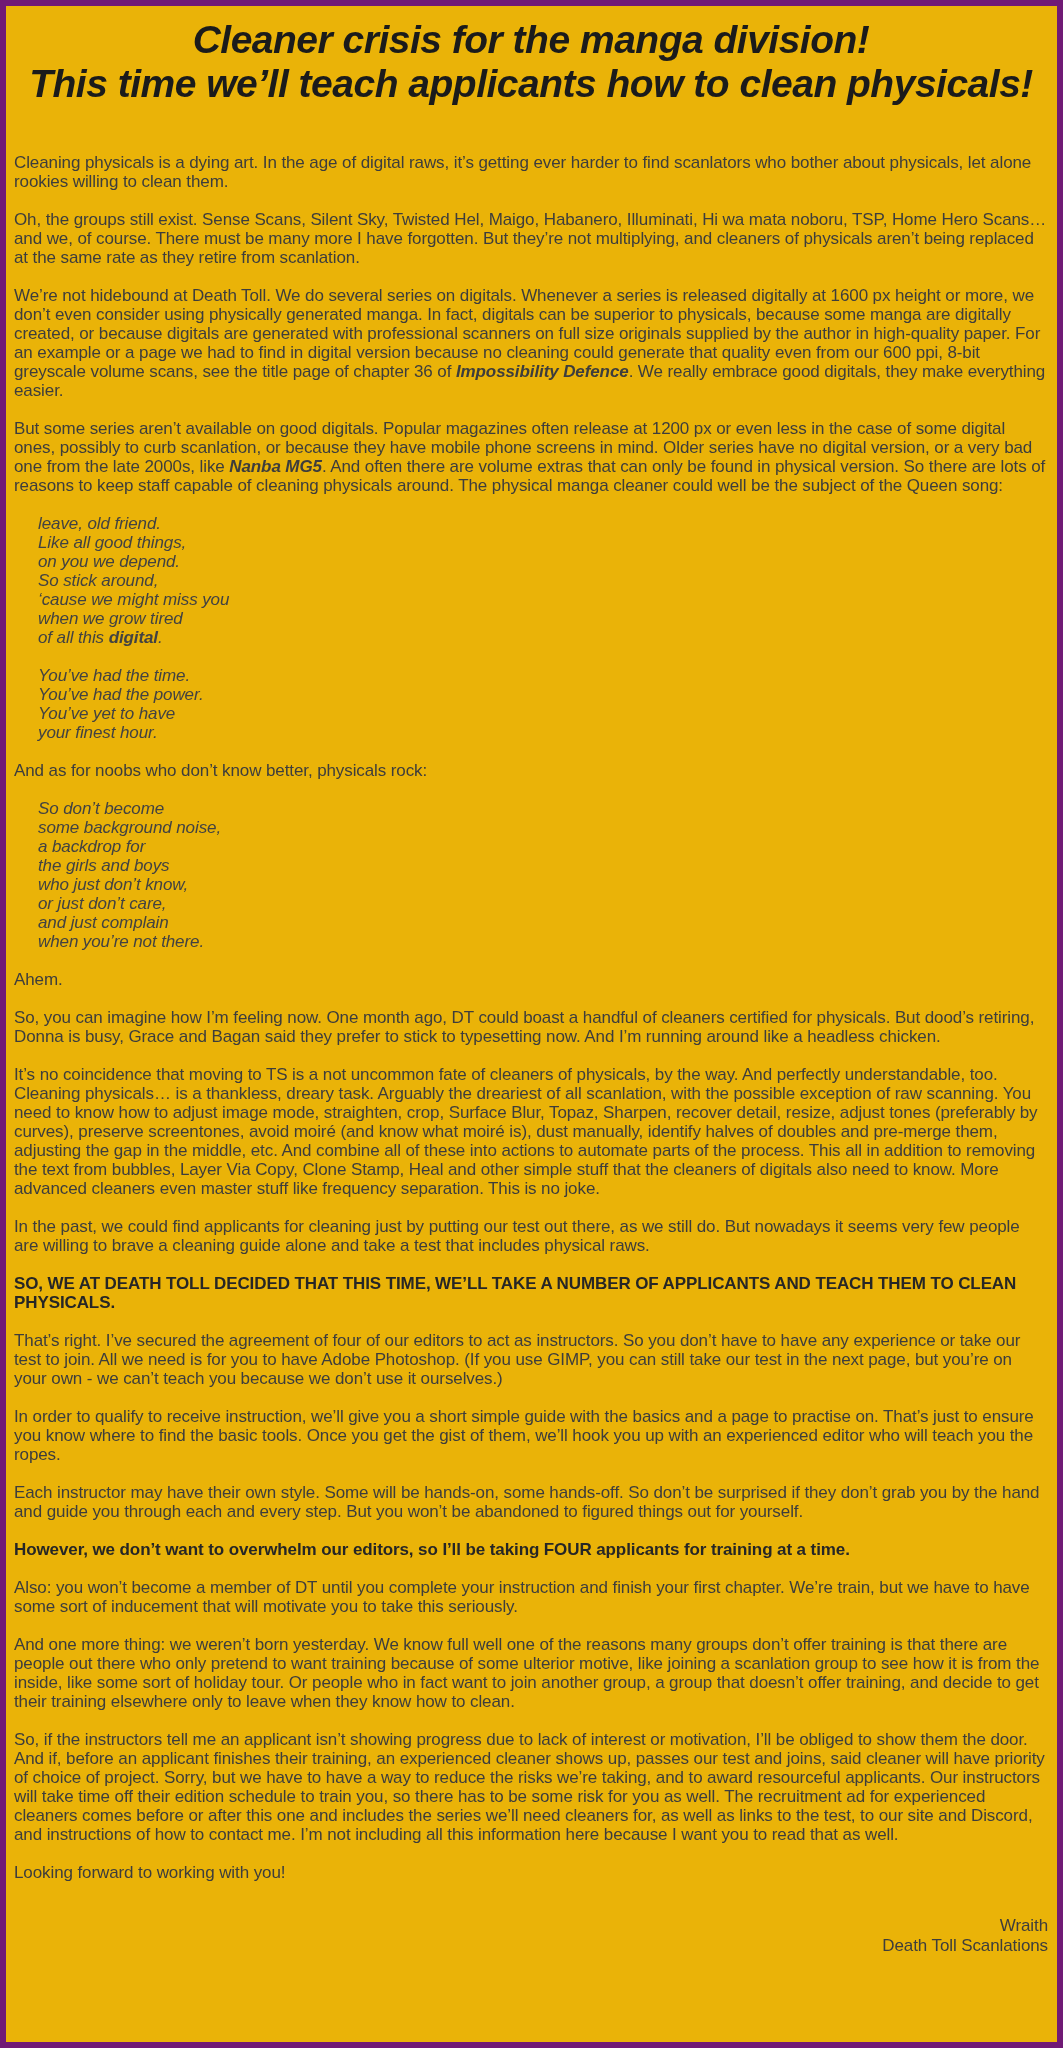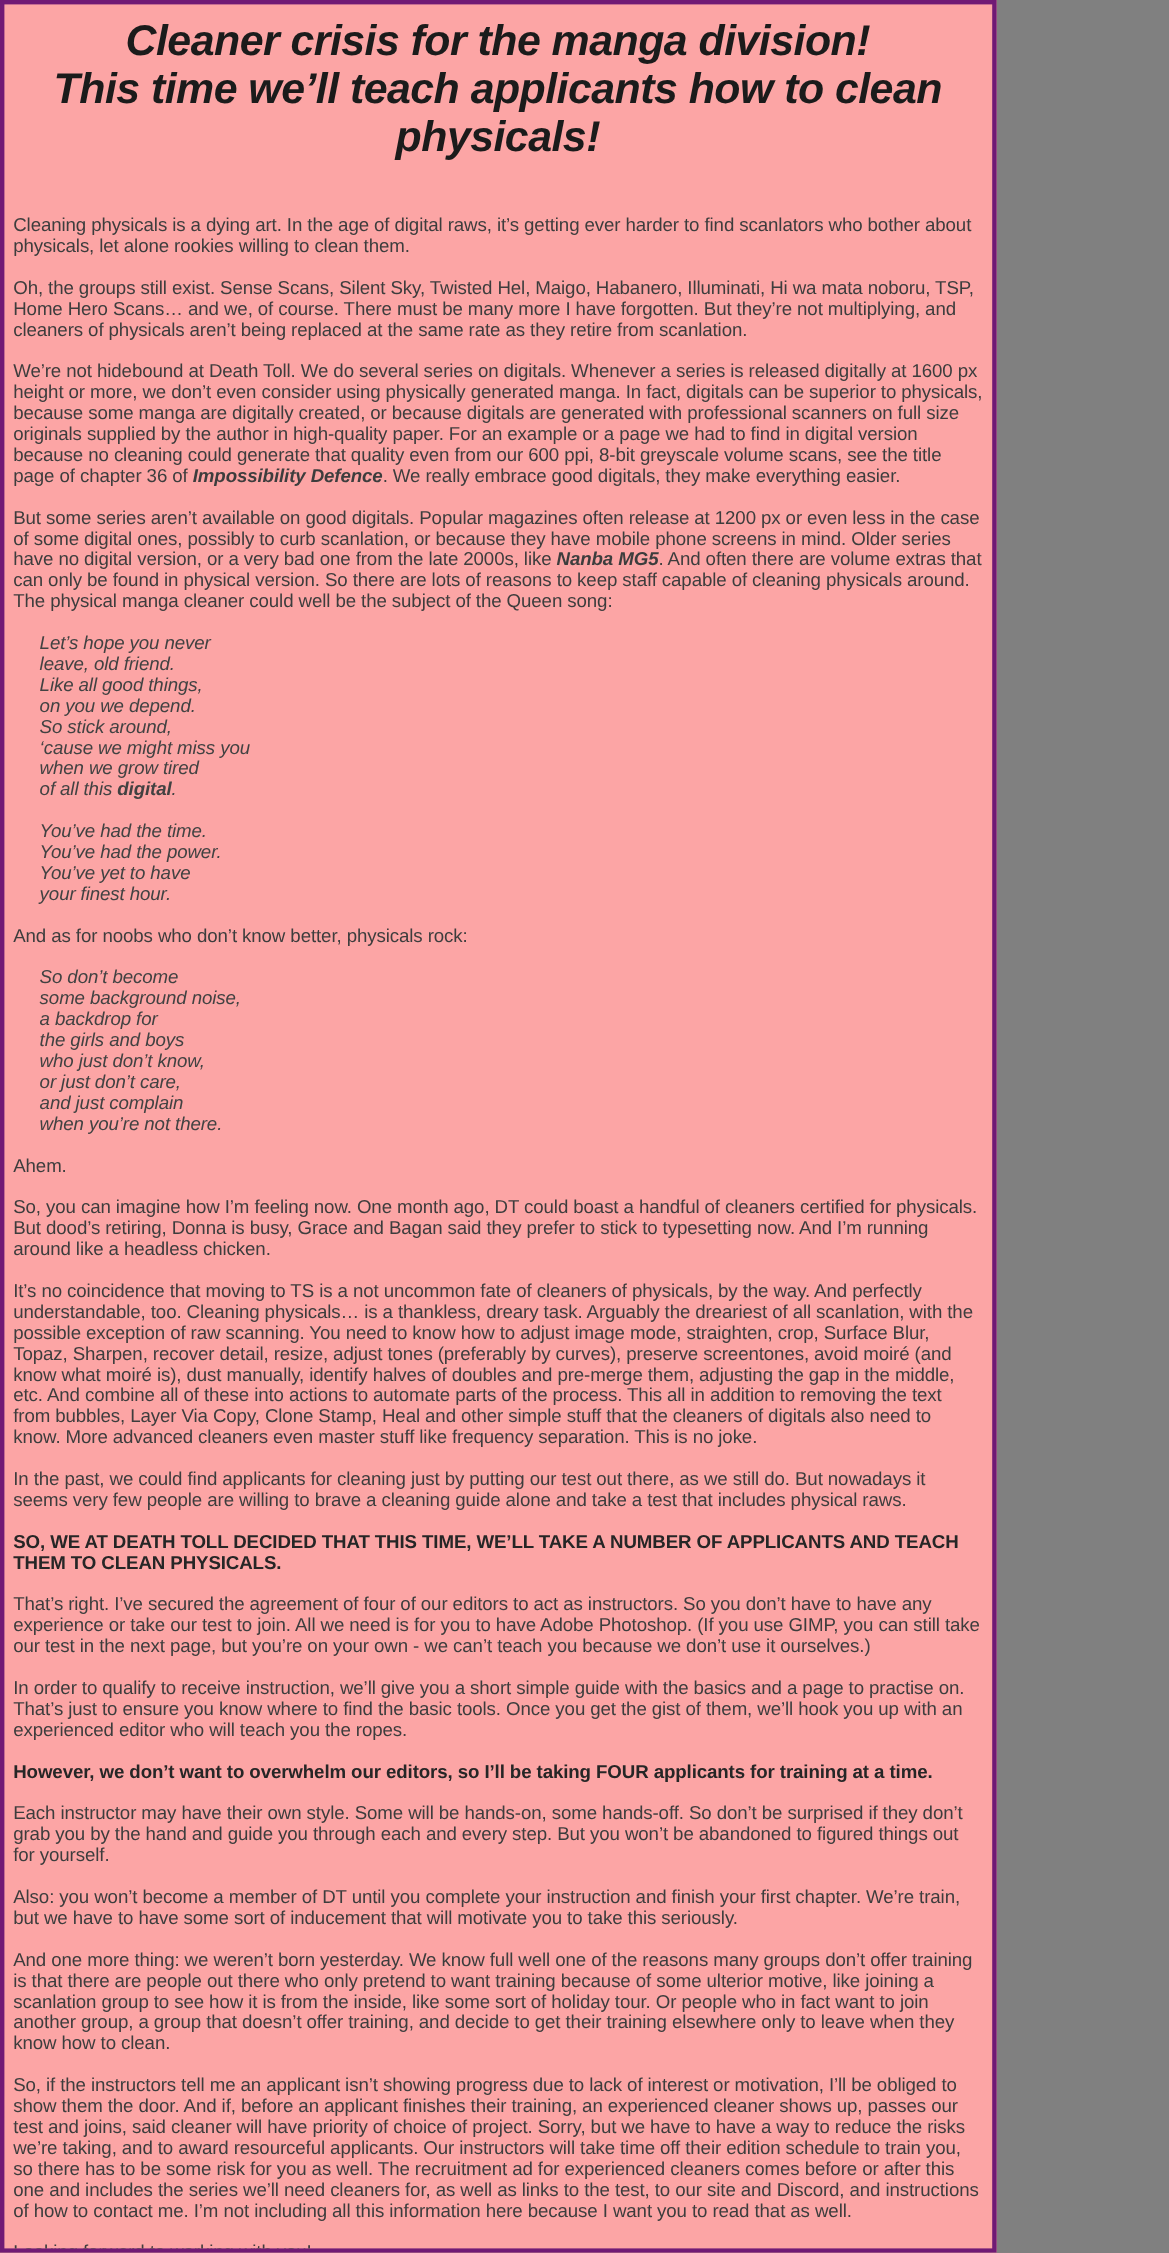--- a/index.html
+++ b/index.html
@@ -1,22 +1,22 @@
 <!DOCTYPE html>
 <html><head>
 <meta charset="utf-8">
 <style>
   html, body { margin: 0; padding: 0; background: #808080; }
   .page {
     position: relative;
-    width: 906px;
+    width: 1063px;
     height: 2048px;
     box-sizing: border-box;
-    background: #fca5a5;
-    border: 4px solid #701a75;
+    background: #eab308;
+    border: 6px solid #701a75;
     padding: 8px 9px 0 8px;
     font-family: "Liberation Sans", "DejaVu Sans", sans-serif;
     color: #3d3d3d;
     overflow: hidden;
   }
   .title-block {
     text-align: center;
     margin: 4px 0 48px 0;
     color: #1b1b1b;
   }
@@ -54,21 +54,20 @@
     <div class="title-line">Cleaner crisis for the manga division!</div>
     <div class="title-line">This time we’ll teach applicants how to clean physicals!</div>
   </div>
 
   <div class="doc-body">
       <p class="para body"><span>Cleaning physicals is a dying art. In the age of digital raws, it’s getting ever harder to find scanlators who bother about physicals, let alone rookies willing to clean them.</span></p>
       <p class="para body"><span>Oh, the groups still exist. Sense Scans, Silent Sky, Twisted Hel, Maigo, Habanero, Illuminati, Hi wa mata noboru, TSP, Home Hero Scans… and we, of course. There must be many more I have forgotten. But they’re not multiplying, and cleaners of physicals aren’t being replaced at the same rate as they retire from scanlation.</span></p>
       <p class="para body"><span>We’re not hidebound at Death Toll. We do several series on digitals. Whenever a series is released digitally at 1600 px height or more, we don’t even consider using physically generated manga. In fact, digitals can be superior to physicals, because some manga are digitally created, or because digitals are generated with professional scanners on full size originals supplied by the author in high-quality paper. For an example or a page we had to find in digital version because no cleaning could generate that quality even from our 600 ppi, 8-bit greyscale volume scans, see the title page of chapter 36 of </span><span class="b i">Impossibility Defence</span><span>. We really embrace good digitals, they make everything easier.</span></p>
       <p class="para body"><span>But some series aren’t available on good digitals. Popular magazines often release at 1200 px or even less in the case of some digital ones, possibly to curb scanlation, or because they have mobile phone screens in mind. Older series have no digital version, or a very bad one from the late 2000s, like </span><span class="b i">Nanba MG5</span><span>. And often there are volume extras that can only be found in physical version. So there are lots of reasons to keep staff capable of cleaning physicals around. The physical manga cleaner could well be the subject of the Queen song:</span></p>
       <div class="para lyrics">
-        <div class="lyric-line"><span>Let’s hope you never</span></div>
         <div class="lyric-line"><span>leave, old friend.</span></div>
         <div class="lyric-line"><span>Like all good things,</span></div>
         <div class="lyric-line"><span>on you we depend.</span></div>
         <div class="lyric-line"><span>So stick around,</span></div>
         <div class="lyric-line"><span>‘cause we might miss you</span></div>
         <div class="lyric-line"><span>when we grow tired</span></div>
         <div class="lyric-line"><span>of all this </span><span class="b">digital</span><span>.</span></div>
       </div>
       <div class="para lyrics">
         <div class="lyric-line"><span>You’ve had the time.</span></div>
@@ -87,22 +86,22 @@
         <div class="lyric-line"><span>and just complain</span></div>
         <div class="lyric-line"><span>when you’re not there.</span></div>
       </div>
       <p class="para body"><span>Ahem.</span></p>
       <p class="para body"><span>So, you can imagine how I’m feeling now. One month ago, DT could boast a handful of cleaners certified for physicals. But dood’s retiring, Donna is busy, Grace and Bagan said they prefer to stick to typesetting now. And I’m running around like a headless chicken.</span></p>
       <p class="para body"><span>It’s no coincidence that moving to TS is a not uncommon fate of cleaners of physicals, by the way. And perfectly understandable, too. Cleaning physicals… is a thankless, dreary task. Arguably the dreariest of all scanlation, with the possible exception of raw scanning. You need to know how to adjust image mode, straighten, crop, Surface Blur, Topaz, Sharpen, recover detail, resize, adjust tones (preferably by curves), preserve screentones, avoid moiré (and know what moiré is), dust manually, identify halves of doubles and pre-merge them, adjusting the gap in the middle, etc. And combine all of these into actions to automate parts of the process. This all in addition to removing the text from bubbles, Layer Via Copy, Clone Stamp, Heal and other simple stuff that the cleaners of digitals also need to know. More advanced cleaners even master stuff like frequency separation. This is no joke.</span></p>
       <p class="para body"><span>In the past, we could find applicants for cleaning just by putting our test out there, as we still do. But nowadays it seems very few people are willing to brave a cleaning guide alone and take a test that includes physical raws.</span></p>
       <p class="para bold"><span>SO, WE AT DEATH TOLL DECIDED THAT THIS TIME, WE’LL TAKE A NUMBER OF APPLICANTS AND TEACH THEM TO CLEAN PHYSICALS.</span></p>
       <p class="para body"><span>That’s right. I’ve secured the agreement of four of our editors to act as instructors. So you don’t have to have any experience or take our test to join. All we need is for you to have Adobe Photoshop. (If you use GIMP, you can still take our test in the next page, but you’re on your own - we can’t teach you because we don’t use it ourselves.)</span></p>
       <p class="para body"><span>In order to qualify to receive instruction, we’ll give you a short simple guide with the basics and a page to practise on. That’s just to ensure you know where to find the basic tools. Once you get the gist of them, we’ll hook you up with an experienced editor who will teach you the ropes.</span></p>
+      <p class="para body"><span>Each instructor may have their own style. Some will be hands-on, some hands-off. So don’t be surprised if they don’t grab you by the hand and guide you through each and every step. But you won’t be abandoned to figured things out for yourself.</span></p>
       <p class="para bold"><span>However, we don’t want to overwhelm our editors, so I’ll be taking FOUR applicants for training at a time.</span></p>
-      <p class="para body"><span>Each instructor may have their own style. Some will be hands-on, some hands-off. So don’t be surprised if they don’t grab you by the hand and guide you through each and every step. But you won’t be abandoned to figured things out for yourself.</span></p>
       <p class="para body"><span>Also: you won’t become a member of DT until you complete your instruction and finish your first chapter. We’re train, but we have to have some sort of inducement that will motivate you to take this seriously.</span></p>
       <p class="para body"><span>And one more thing: we weren’t born yesterday. We know full well one of the reasons many groups don’t offer training is that there are people out there who only pretend to want training because of some ulterior motive, like joining a scanlation group to see how it is from the inside, like some sort of holiday tour. Or people who in fact want to join another group, a group that doesn’t offer training, and decide to get their training elsewhere only to leave when they know how to clean.</span></p>
       <p class="para body"><span>So, if the instructors tell me an applicant isn’t showing progress due to lack of interest or motivation, I’ll be obliged to show them the door. And if, before an applicant finishes their training, an experienced cleaner shows up, passes our test and joins, said cleaner will have priority of choice of project. Sorry, but we have to have a way to reduce the risks we’re taking, and to award resourceful applicants. Our instructors will take time off their edition schedule to train you, so there has to be some risk for you as well. The recruitment ad for experienced cleaners comes before or after this one and includes the series we’ll need cleaners for, as well as links to the test, to our site and Discord, and instructions of how to contact me. I’m not including all this information here because I want you to read that as well.</span></p>
       <p class="para body"><span>Looking forward to working with you!</span></p>
     </div>
 
   <div class="signature doc-body">
     <div>Wraith</div>
     <div>Death Toll Scanlations</div>
   </div>

